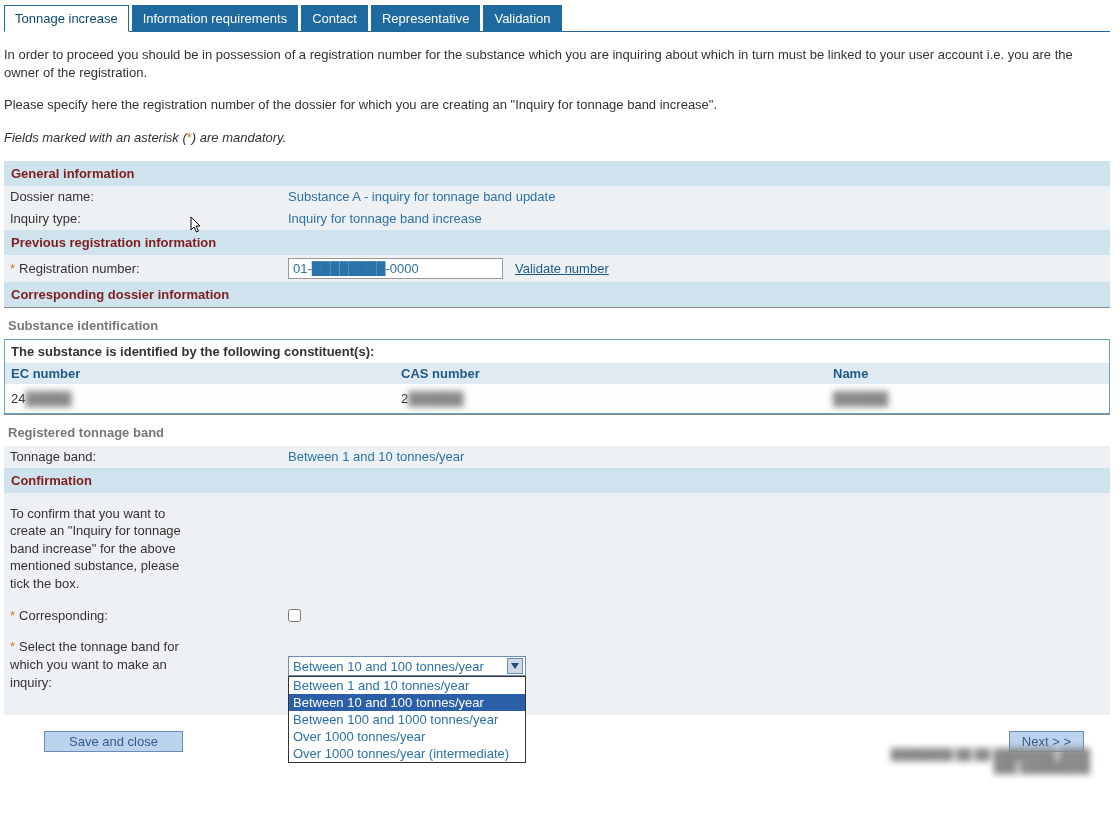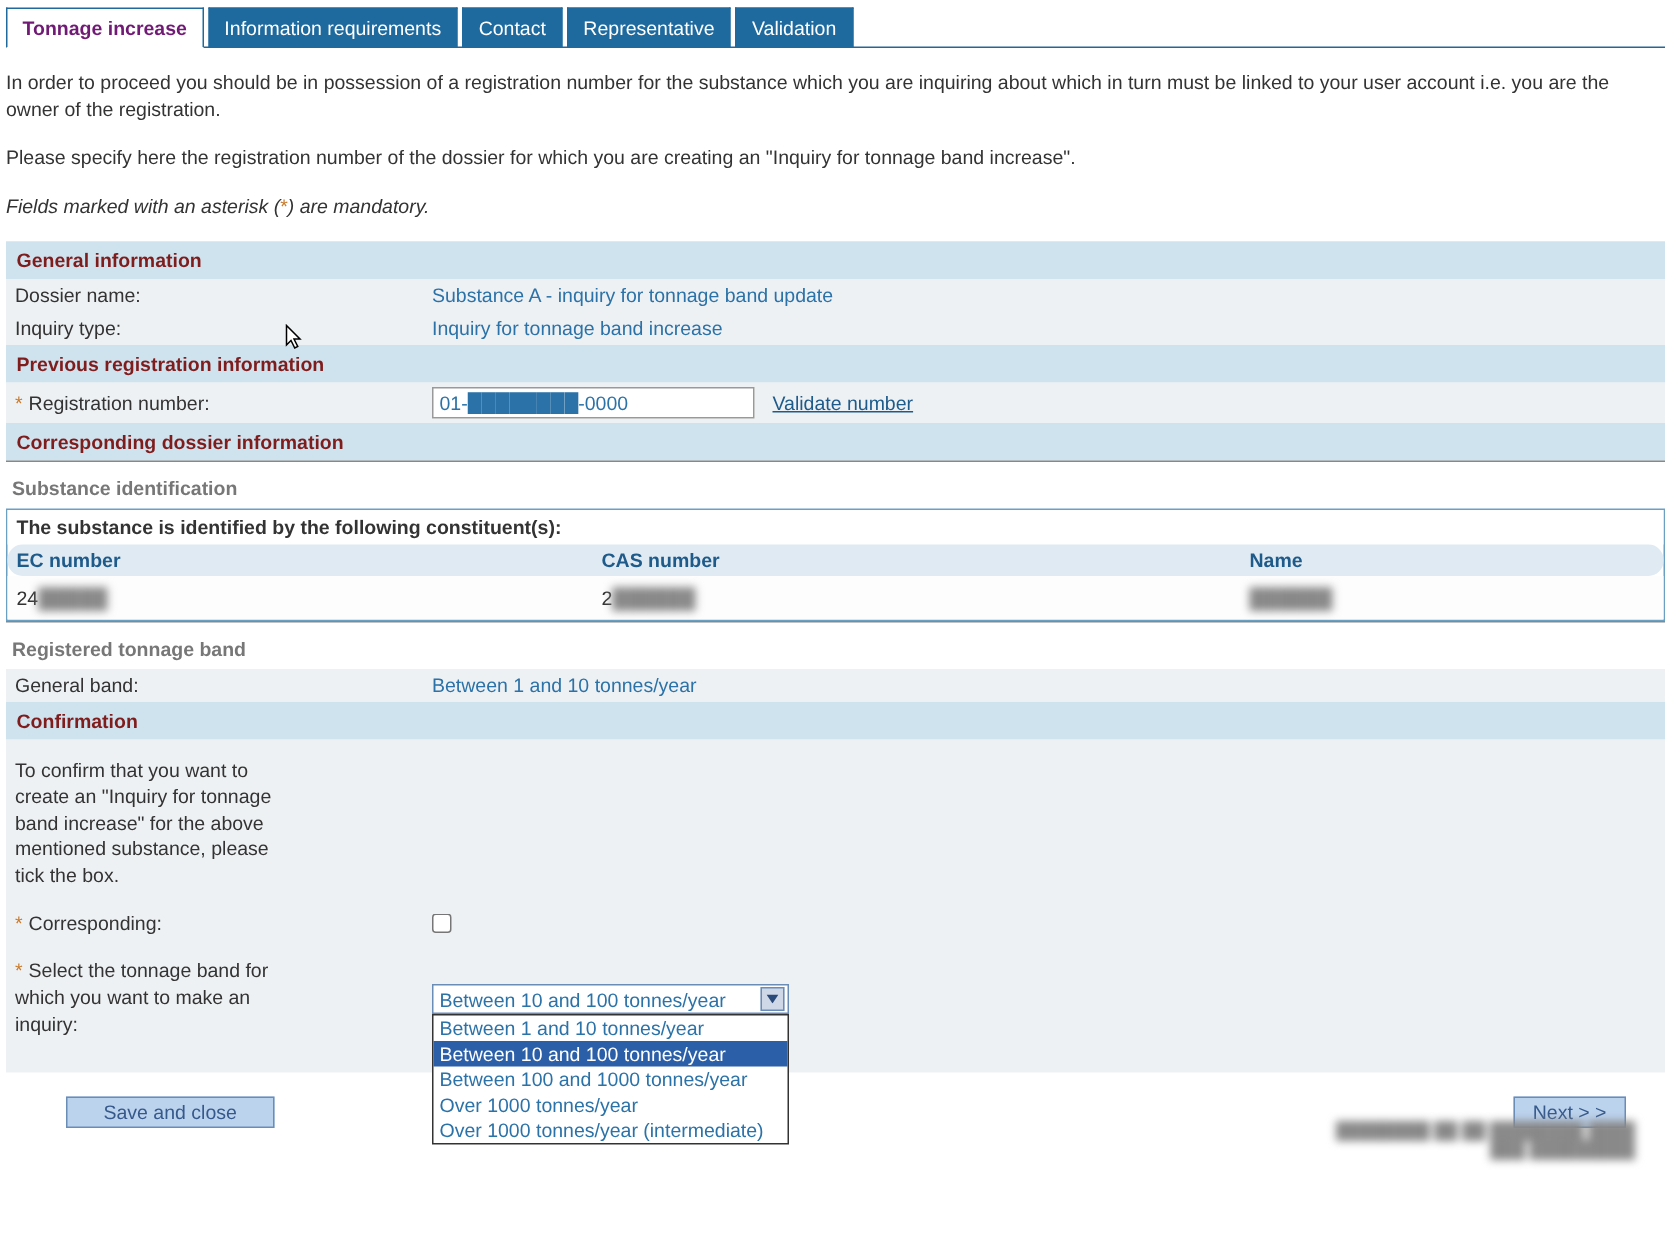--- a/index.html
+++ b/index.html
@@ -23,24 +23,24 @@
     color: #fff;
     border: 1px solid #1e6a9e;
     border-bottom: none;
     font-size: 13px;
     cursor: pointer;
     position: relative;
     top: 1px;
   }
   .tab.active {
     background: #fff;
-    color: #701a75;
+    color: #0c4a6e;
     border: 1px solid #1e6a9e;
     border-bottom: 1px solid #fff;
-    font-weight: bold;
+    font-weight: normal;
   }
   .content { padding: 14px 0 0 0; }
   .intro p { margin-bottom: 14px; color: #333; line-height: 1.4; }
   .mandatory-note { font-style: italic; color: #555; margin-bottom: 14px; }
   .asterisk { color: #c97a2b; font-style: normal; }
 
   .section-header {
     background: #cfe3ef;
     color: #7f1d1d;
     font-weight: bold;
@@ -86,21 +86,20 @@
     border: 1px solid #6aa0c4;
   }
   .constituent-title {
     background: #fff;
     padding: 4px 6px;
     font-weight: bold;
   }
   .constituent-headrow {
     display: flex;
     background: #dfeaf2;
-    border-radius: 10px;
   }
   .constituent-headrow > div {
     padding: 3px 6px;
     color: #1e5a8a;
     font-weight: bold;
   }
   .constituent-datarow {
     display: flex;
     background: #fdfdfd;
   }
@@ -266,21 +265,21 @@
     <div class="constituent-datarow">
       <div class="col-ec"><span>24</span><span class="blur">█████</span></div>
       <div class="col-cas"><span>2</span><span class="blur">██████</span></div>
       <div class="col-name"><span class="blur">██████</span></div>
     </div>
   </div>
   <hr class="thin">
 
   <div class="sub-header">Registered tonnage band</div>
   <div class="row">
-    <div class="label">General band:</div>
+    <div class="label">Tonnage band:</div>
     <div class="value">Between 1 and 10 tonnes/year</div>
   </div>
 
   <div class="section-header">Confirmation</div>
   <div class="row multiline">
     <div class="multiline-label">To confirm that you want to create an "Inquiry for tonnage band increase" for the above mentioned substance, please tick the box.</div>
   </div>
   <div class="row">
     <div class="label">
       <span class="req">*</span><span>Corresponding:</span>

